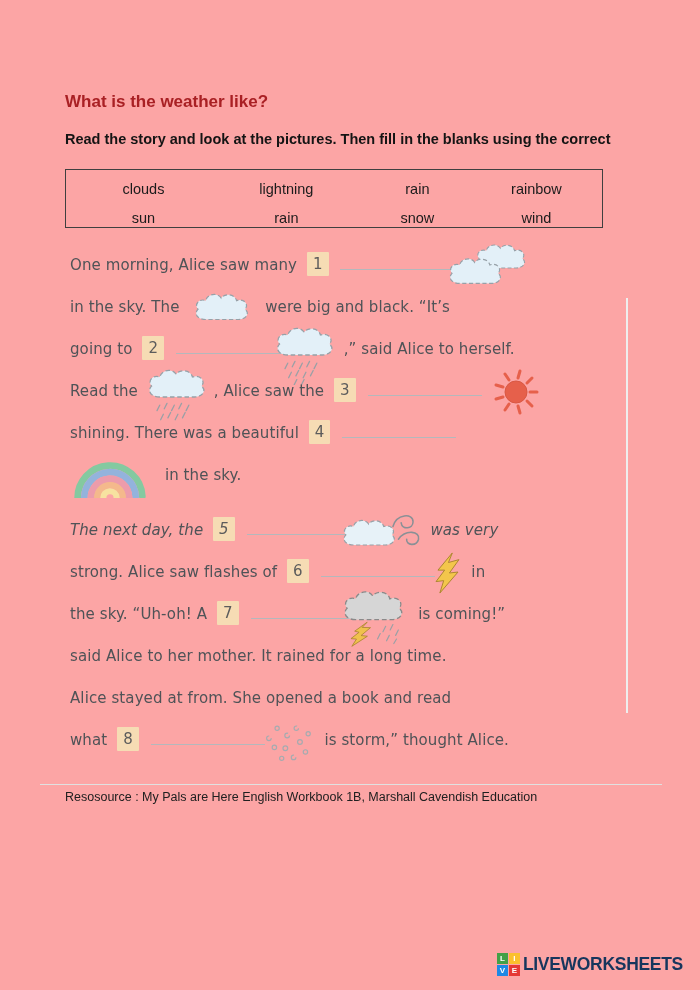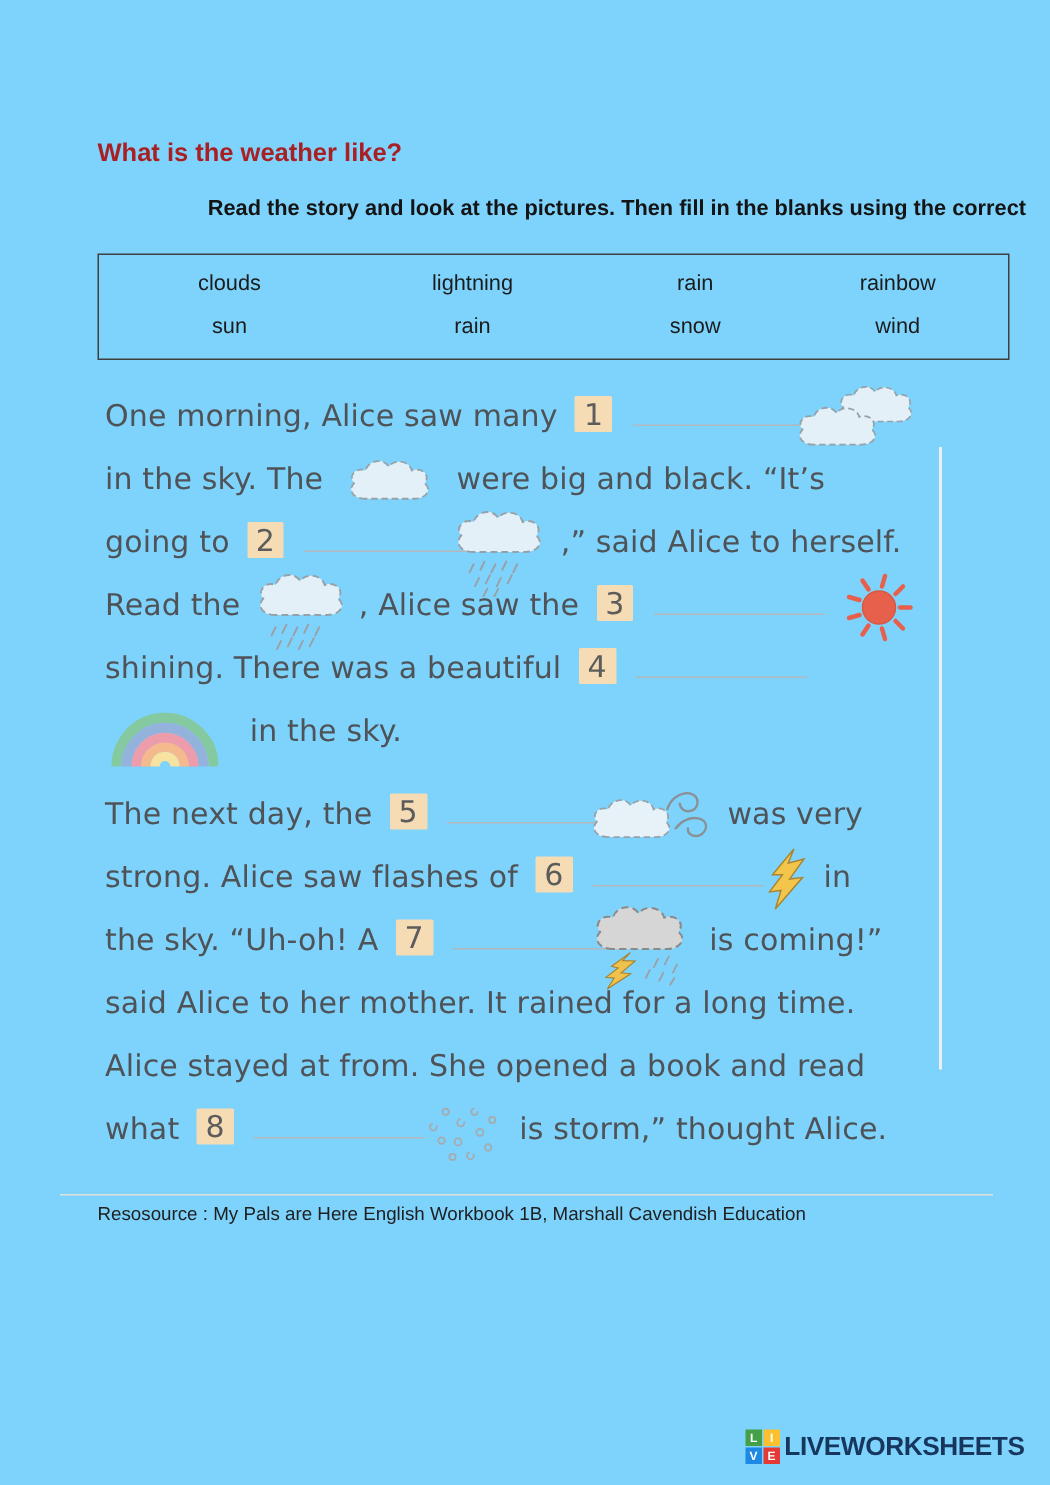--- a/index.html
+++ b/index.html
@@ -1,30 +1,30 @@
 <!DOCTYPE html>
 <html><head>
 <meta charset="utf-8">
 <style>
   * { box-sizing: border-box; margin: 0; padding: 0; }
   body { background:#ffffff; }
   .page {
-    position: relative; width: 700px; height: 990px; background: #7dd3fc;
+    position: relative; width: 700px; height: 990px; background: #fca5a5;
     font-family: "Liberation Sans", sans-serif; overflow: hidden;
   }
   .title { margin: 92px 0 0 65px; font-size: 17px; font-weight: bold; color: #a92024; }
-  .instr { margin: 14px 16px 0 65px; font-size: 14.5px; font-weight: bold; color: #141414; line-height: 1.8; text-align: right; }
+  .instr { margin: 14px 0 0 65px; font-size: 14.5px; font-weight: bold; color: #141414; line-height: 1.8; }
   .wordbox {
-    margin: 17px 0 0 65px; width: 608px; border: 1.5px solid #3f3f3f;
-    padding: 11px 6px 13px; display: grid; grid-template-columns: 1.2fr 1.2fr 1fr 1fr;
+    margin: 17px 0 0 65px; width: 538px; border: 1.5px solid #3f3f3f;
+    padding: 11px 6px 1px; display: grid; grid-template-columns: 1.2fr 1.2fr 1fr 1fr;
     row-gap: 13px; text-align: center; font-size: 14.5px; color: #1b1b1b;
   }
-  .story { margin: 16px 0 0 70px; font-family: "DejaVu Sans", sans-serif; font-size: 20px; color: #4f5357; letter-spacing: .1px; }
+  .story { margin: 16px 0 0 70px; font-family: "DejaVu Sans", sans-serif; font-size: 15px; color: #4f5357; letter-spacing: .1px; }
   .sl { height: 42px; line-height: 42px; white-space: nowrap; position: relative; }
-  .p2 { margin-top: 13px; }
+  .p2 { margin-top: 13px; font-style: italic; }
   .num {
     display: inline-block; background: #f6dcb4; color: #5c5c5c; padding: 0 6px;
     margin: 0 7px 0 5px; line-height: 24px; height: 24px; vertical-align: 1px; border-radius: 1px;
   }
   .blank { display: inline-block; width: 114px; border-bottom: 1.5px solid #b4b8bc; height: 14px; }
   .ic { display: inline-block; vertical-align: middle; position: relative; }
   .ic-cloudpair { width: 88px; height: 48px; margin: -3px 0 -3px -18px; }
   .ic-cloud     { width: 60px; height: 33px; margin: 0 8px; }
   .ic-raincloud { width: 64px; height: 60px; margin: -4px 2px -14px -30px; }
   .ic-raincloud.ml0 { margin-left: 2px; margin-right: 0; }

